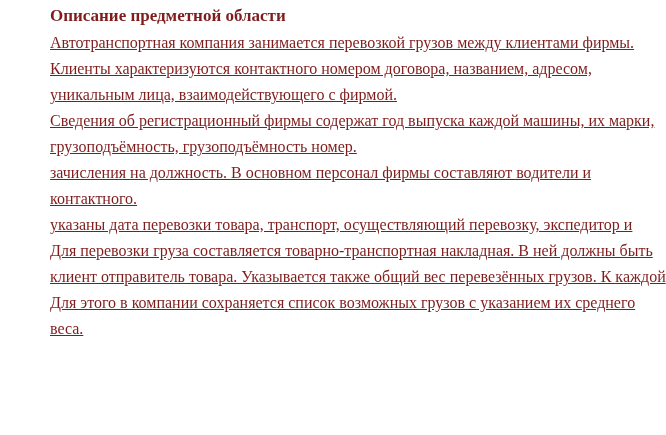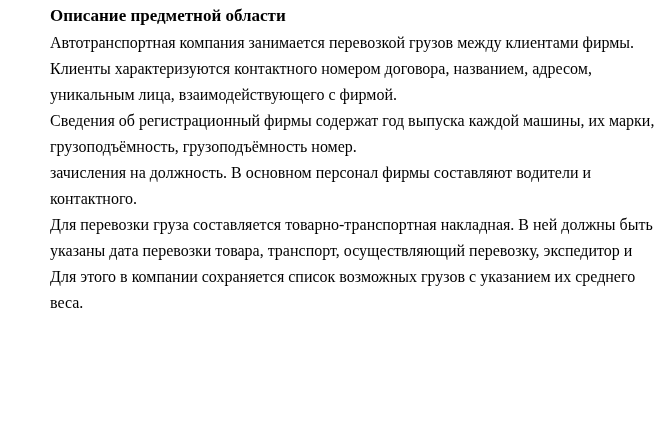--- a/index.html
+++ b/index.html
@@ -7,52 +7,54 @@
     padding: 0;
     background: #ffffff;
   }
   .page {
     position: relative;
     width: 666px;
     height: 435px;
     background: #ffffff;
     overflow: hidden;
     font-family: "Liberation Serif", "DejaVu Serif", serif;
-    color: #000000;
+    color: #7f1d1d;
   }
   .doc {
     position: absolute;
     left: 50px;
     top: 3px;
     width: 600px;
   }
   .doc-title {
     font-size: 17px;
     font-weight: bold;
     line-height: 26px;
     margin: 0 0 1px 0;
     white-space: nowrap;
   }
   .doc-line {
     font-size: 16px;
     line-height: 26px;
     white-space: nowrap;
+    text-decoration: underline;
   }
 </style>
 </head>
 <body>
 
 <div class="page">
   <div class="doc">
     <h1 class="doc-title">Описание предметной области</h1>
     <div class="doc-line">Автотранспортная компания занимается перевозкой грузов между клиентами фирмы.</div>
     <div class="doc-line">Клиенты характеризуются контактного номером договора, названием, адресом,</div>
     <div class="doc-line">уникальным лица, взаимодействующего с фирмой.</div>
     <div class="doc-line">Сведения об регистрационный фирмы содержат год выпуска каждой машины, их марки,</div>
     <div class="doc-line">грузоподъёмность, грузоподъёмность номер.</div>
     <div class="doc-line">зачисления на должность. В основном персонал фирмы составляют водители и</div>
     <div class="doc-line">контактного.</div>
+    <div class="doc-line">указаны дата перевозки товара, транспорт, осуществляющий перевозку, экспедитор и</div>
     <div class="doc-line">Для перевозки груза составляется товарно-транспортная накладная. В ней должны быть</div>
-    <div class="doc-line">указаны дата перевозки товара, транспорт, осуществляющий перевозку, экспедитор и</div>
+    <div class="doc-line">клиент отправитель товара. Указывается также общий вес перевезённых грузов. К каждой</div>
     <div class="doc-line">Для этого в компании сохраняется список возможных грузов с указанием их среднего</div>
     <div class="doc-line">веса.</div>
   </div>
 </div>
 
 </body></html>

